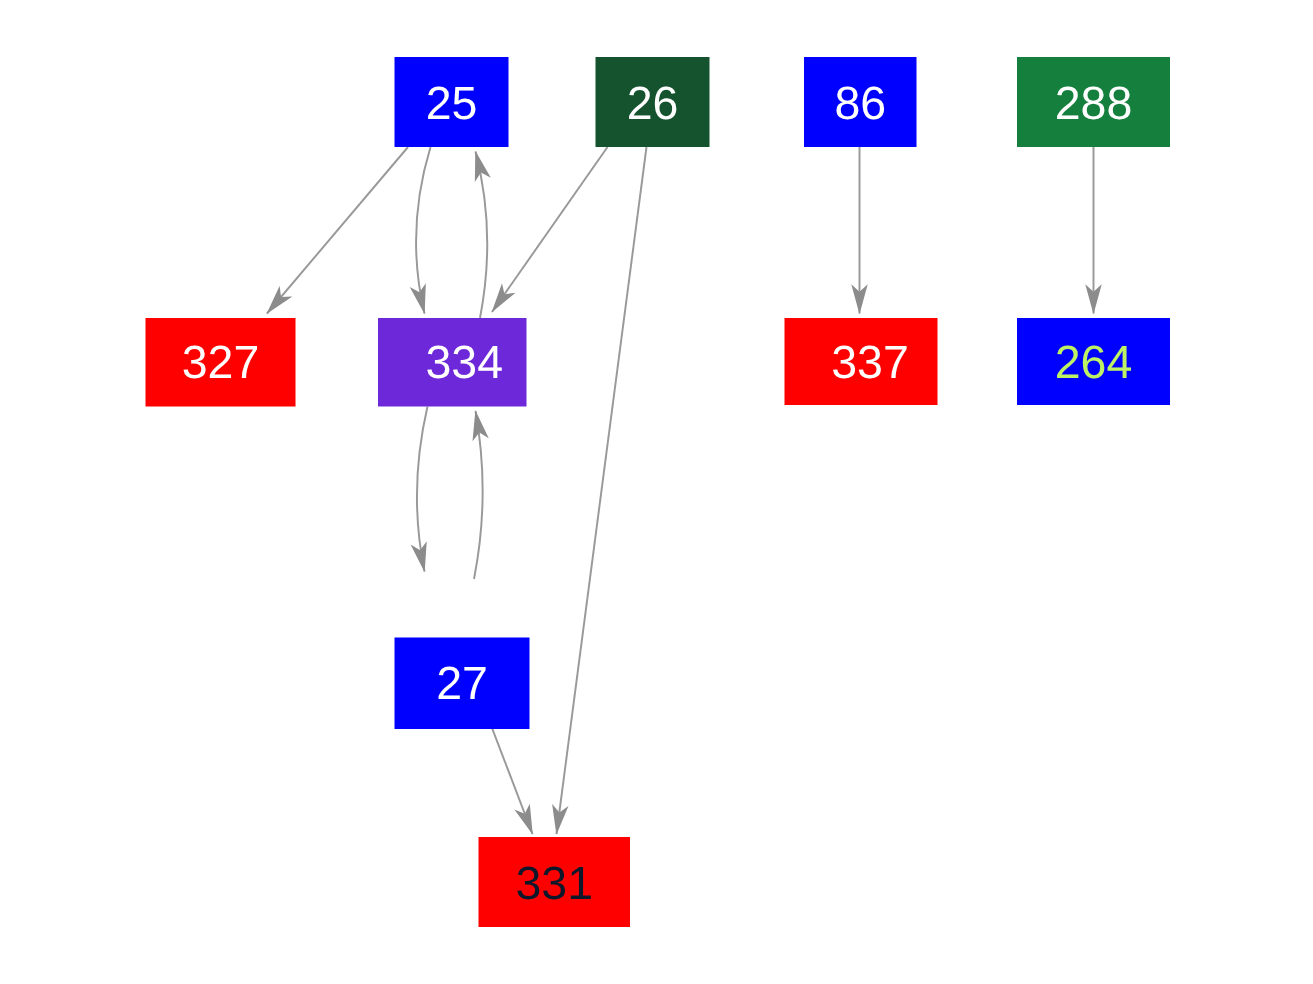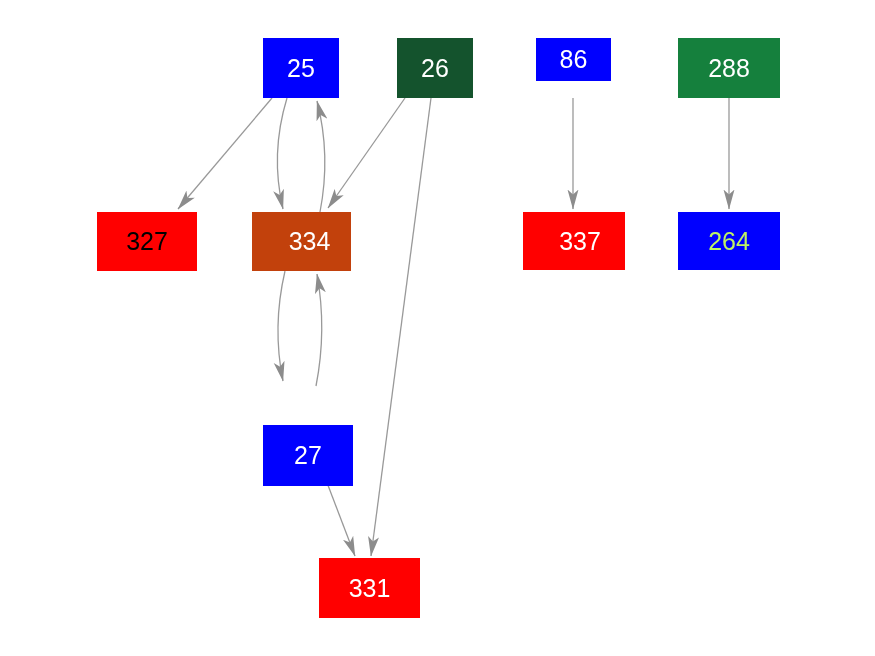--- a/index.html
+++ b/index.html
@@ -24,21 +24,21 @@
   }
   .node {
     position: absolute;
     display: flex;
     align-items: center;
     justify-content: center;
     box-sizing: border-box;
   }
   .node-label {
     color: #ffffff;
-    font-size: 25px;
+    font-size: 31px;
     line-height: 1;
     user-select: none;
   }
   .edge {
     fill: none;
     stroke-width: 1.3px;
   }
 </style>
 </head>
 <body>
@@ -63,38 +63,38 @@
         <path d="M313,446 L355,556" class="edge" stroke="#999999" marker-end="url(#arrowhead)"></path>
       </g>
   </svg>
   <div id="node-layer">
       <div class="node" style="left: 263px; top: 38px; width: 76px; height: 60px; background: rgb(0, 0, 255);">
         <span class="node-label" style="color: rgb(255, 255, 255);">25</span>
       </div>
       <div class="node" style="left: 397px; top: 38px; width: 76px; height: 60px; background: #14532d;">
         <span class="node-label" style="color: rgb(255, 255, 255);">26</span>
       </div>
-      <div class="node" style="left: 536px; top: 38px; width: 75px; height: 43px; background: rgb(0, 0, 255);">
+      <div class="node" style="left: 536px; top: 38px; width: 75px; height: 60px; background: rgb(0, 0, 255);">
         <span class="node-label" style="color: rgb(255, 255, 255);">86</span>
       </div>
       <div class="node" style="left: 678px; top: 38px; width: 102px; height: 60px; background: #15803d;">
         <span class="node-label" style="color: rgb(255, 255, 255);">288</span>
       </div>
       <div class="node" style="left: 97px; top: 212px; width: 100px; height: 59px; background: rgb(255, 0, 0);">
-        <span class="node-label" style="color: #000000; text-align: right;">327</span>
+        <span class="node-label" style="color: #ffffff; text-align: right;">327</span>
       </div>
-      <div class="node" style="left: 252px; top: 212px; width: 99px; height: 59px; background: #c2410c; padding-left: 16px;">
+      <div class="node" style="left: 252px; top: 212px; width: 99px; height: 59px; background: #6d28d9; padding-left: 16px;">
         <span class="node-label" style="color: rgb(255, 255, 255);">334</span>
       </div>
       <div class="node" style="left: 523px; top: 212px; width: 102px; height: 58px; background: rgb(255, 0, 0);">
         <span class="node-label" style="color: rgb(255, 255, 255); margin-left: 12px;">337</span>
       </div>
       <div class="node" style="left: 678px; top: 212px; width: 102px; height: 58px; background: rgb(0, 0, 255);">
         <span class="node-label" style="color: #bef264;">264</span>
       </div>
       <div class="node" style="left: 263px; top: 385px; width: 90px; height: 61px; background: rgb(0, 0, 255); margin-top: 40px;">
         <span class="node-label" style="color: rgb(255, 255, 255);">27</span>
       </div>
       <div class="node" style="left: 319px; top: 558px; width: 101px; height: 60px; background: rgb(255, 0, 0);">
-        <span class="node-label" style="color: #ffffff;">331</span>
+        <span class="node-label" style="color: #0f172a;">331</span>
       </div>
     </div>
 </div>
 
 </body></html>

